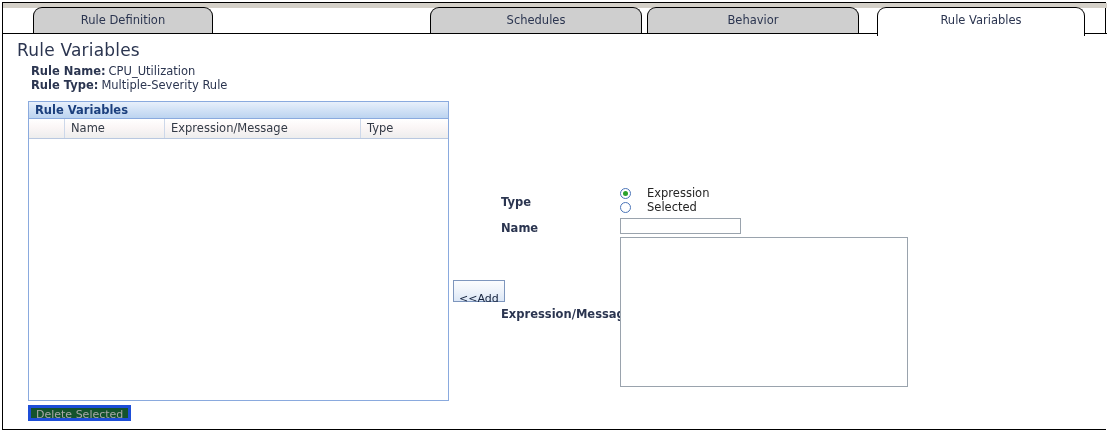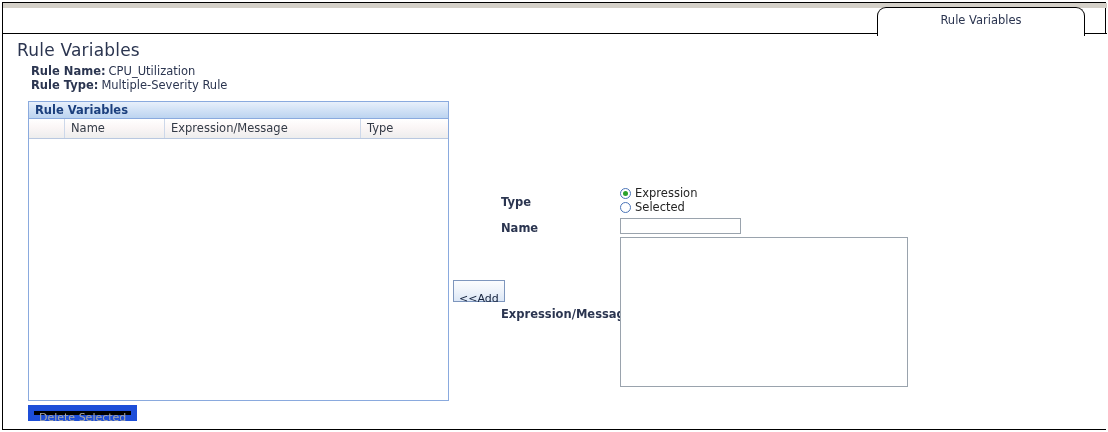--- a/index.html
+++ b/index.html
@@ -162,22 +162,22 @@
     background: #ffffff;
   }
 
   .delete-btn {
     position: absolute;
     left: 25px;
     top: 371px;
     height: 16px;
     box-sizing: border-box;
     padding: 0 5px;
-    background: #000000;
-    border: 6px solid #1d4ed8;
+    background: #14532d;
+    border: 3px solid #1d4ed8;
     color: #a8a8a8;
     font-size: 11px;
     line-height: 14px;
     white-space: nowrap;
   }
 
   
   .form-label {
     position: absolute;
     font-size: 11.5px;
@@ -187,21 +187,21 @@
   }
   .label-type { left: 498px; top: 161px; }
   .label-name { left: 498px; top: 187px; }
   .label-expr { left: 498px; top: 273px; }
 
   .radio-row {
     position: absolute;
     left: 617px;
     display: flex;
     align-items: center;
-    gap: 4px;
+    gap: 16px;
     font-size: 11.5px;
     color: #252525;
     white-space: nowrap;
   }
   .radio-row.r1 { top: 152px; }
   .radio-row.r2 { top: 166px; }
   .radio {
     width: 11px;
     height: 11px;
     box-sizing: border-box;
@@ -272,20 +272,29 @@
 </style>
 </head>
 <body>
 
 <div id="app">
   <div class="window-frame">
 
     <div class="top-gray-strip"></div>
 
     <div class="tab-bar">
+      <div class="tab" style="left:30px;width:180px;">
+        <span class="tab-label">Rule Definition</span>
+      </div>
+      <div class="tab" style="left:427px;width:212px;">
+        <span class="tab-label">Schedules</span>
+      </div>
+      <div class="tab" style="left:644px;width:212px;">
+        <span class="tab-label">Behavior</span>
+      </div>
       <div class="tab active" style="left:874px;width:208px;">
         <span class="tab-label">Rule Variables</span>
       </div>
     </div>
 
     <div class="active-notch" style="left:875px;width:206px;"></div>
 
     <div class="content-panel">
 
       <div class="page-title">Rule Variables</div>

